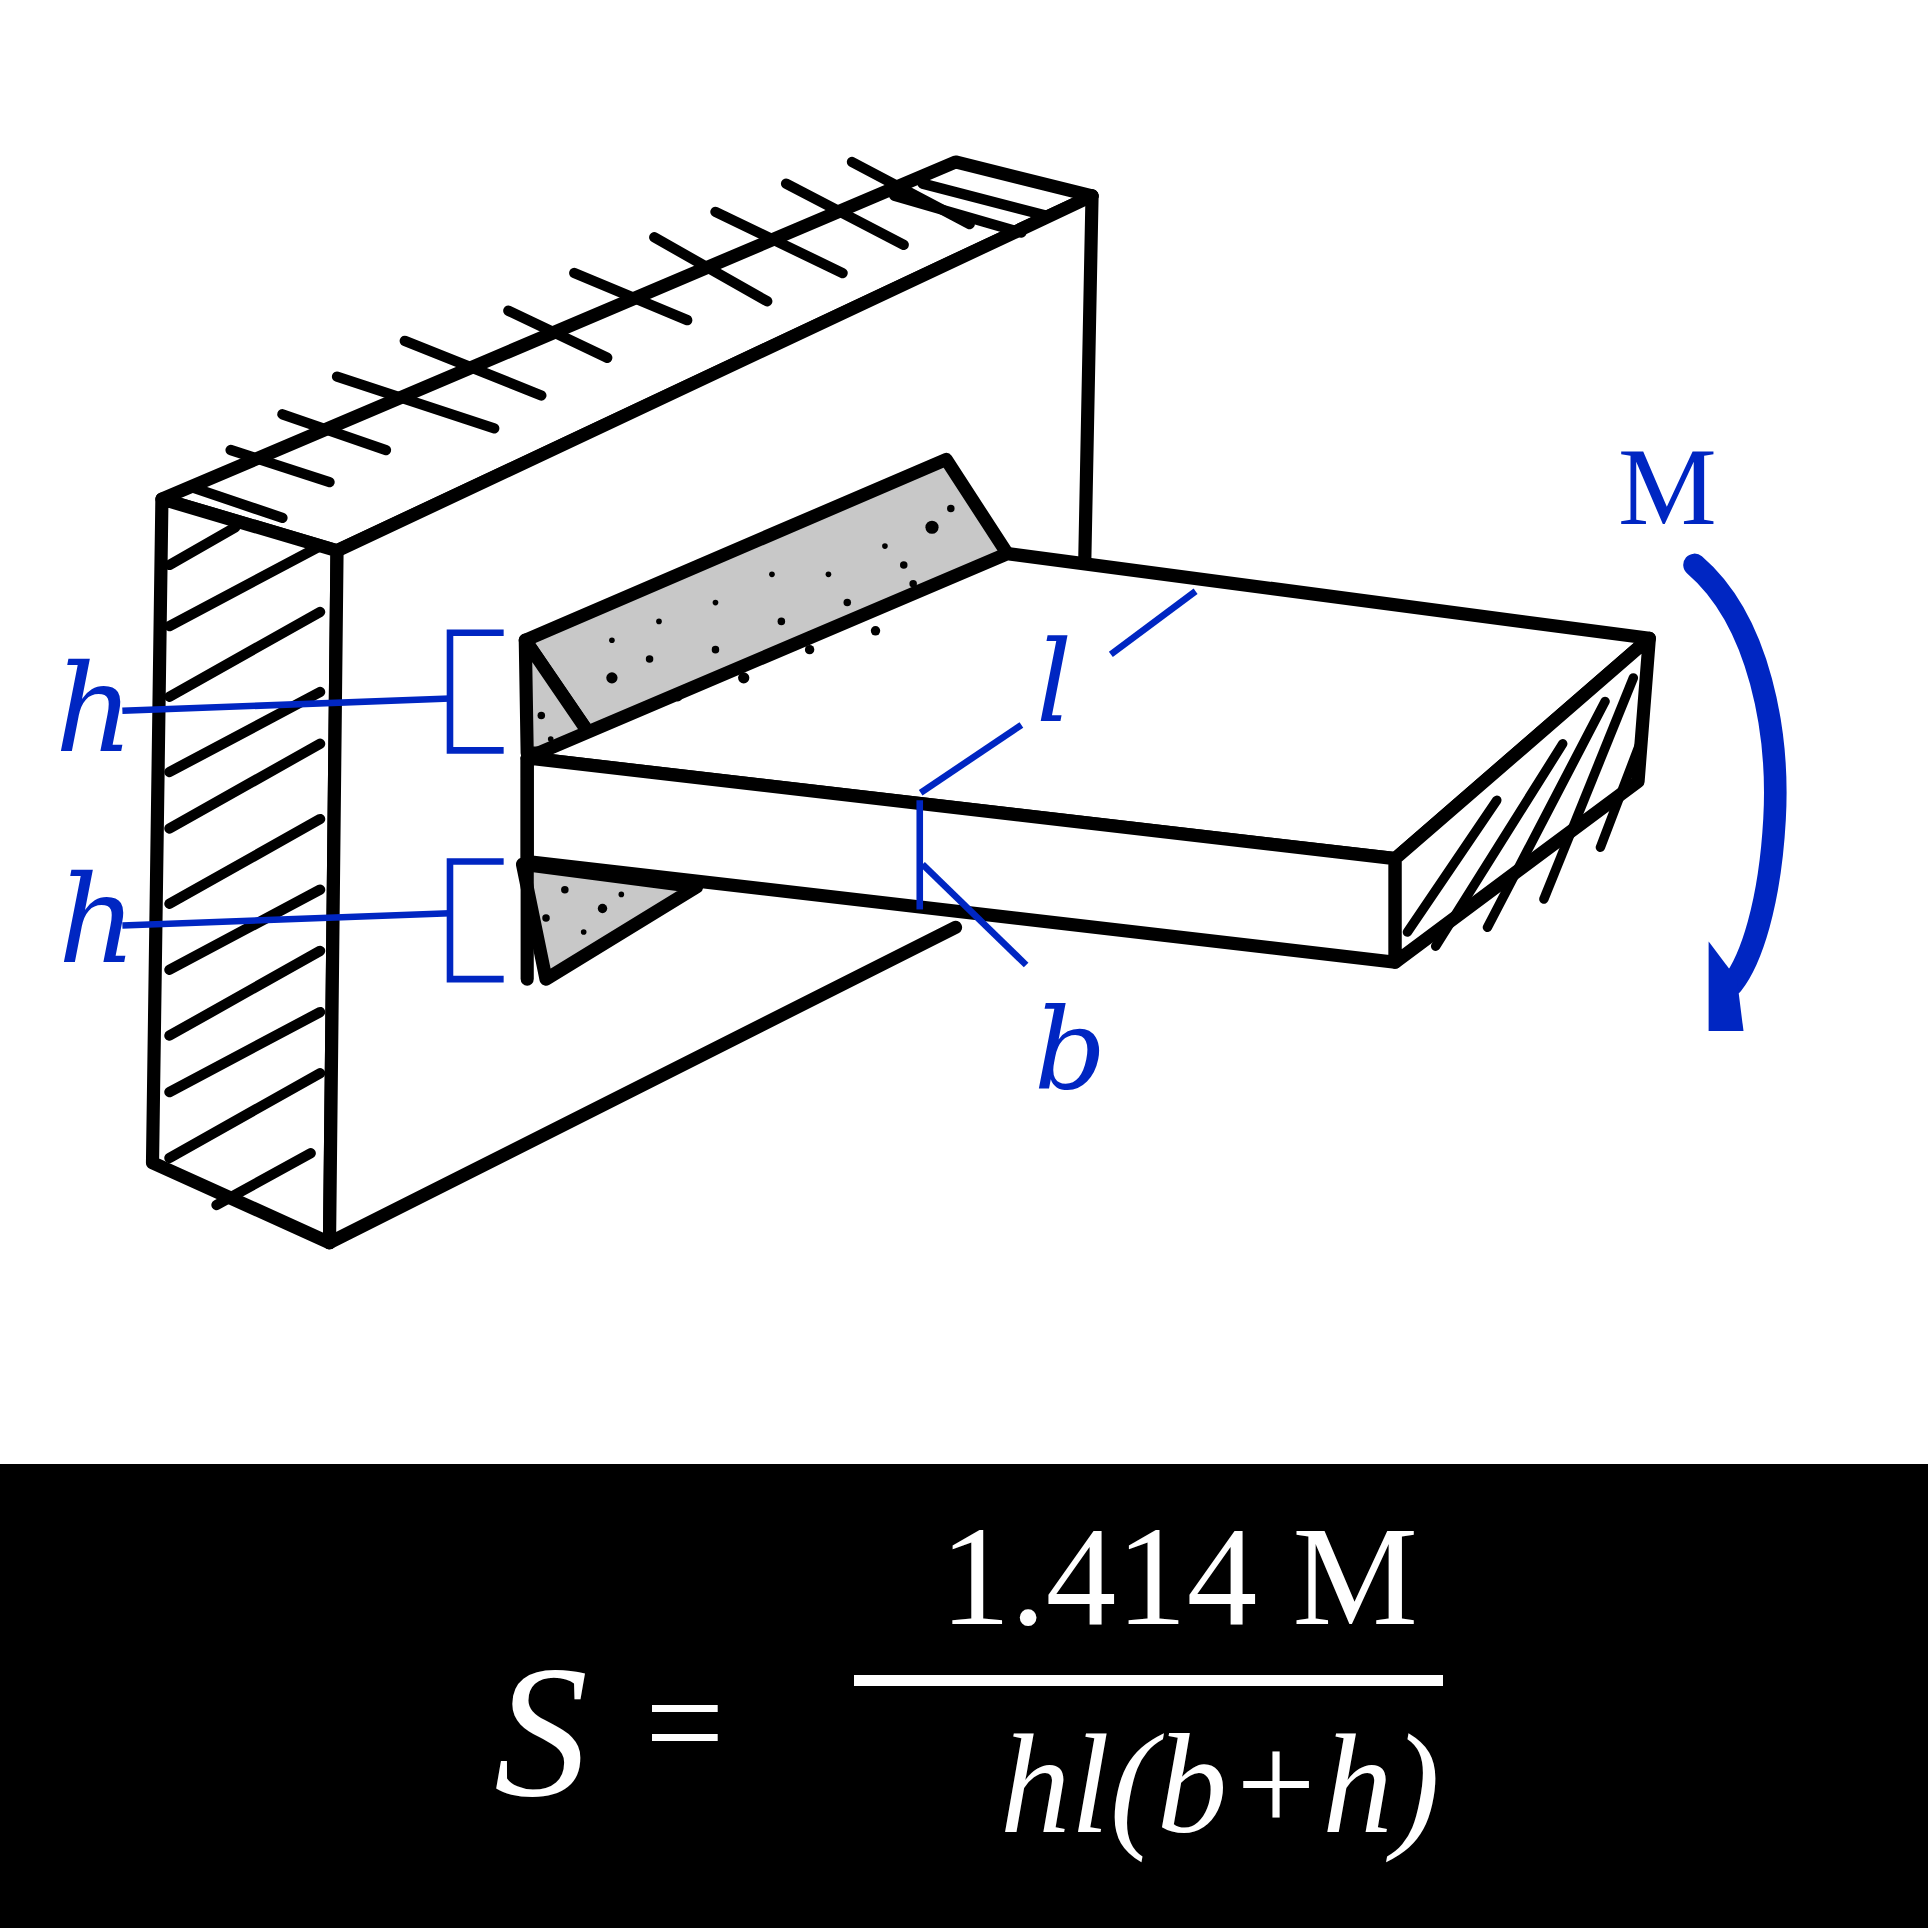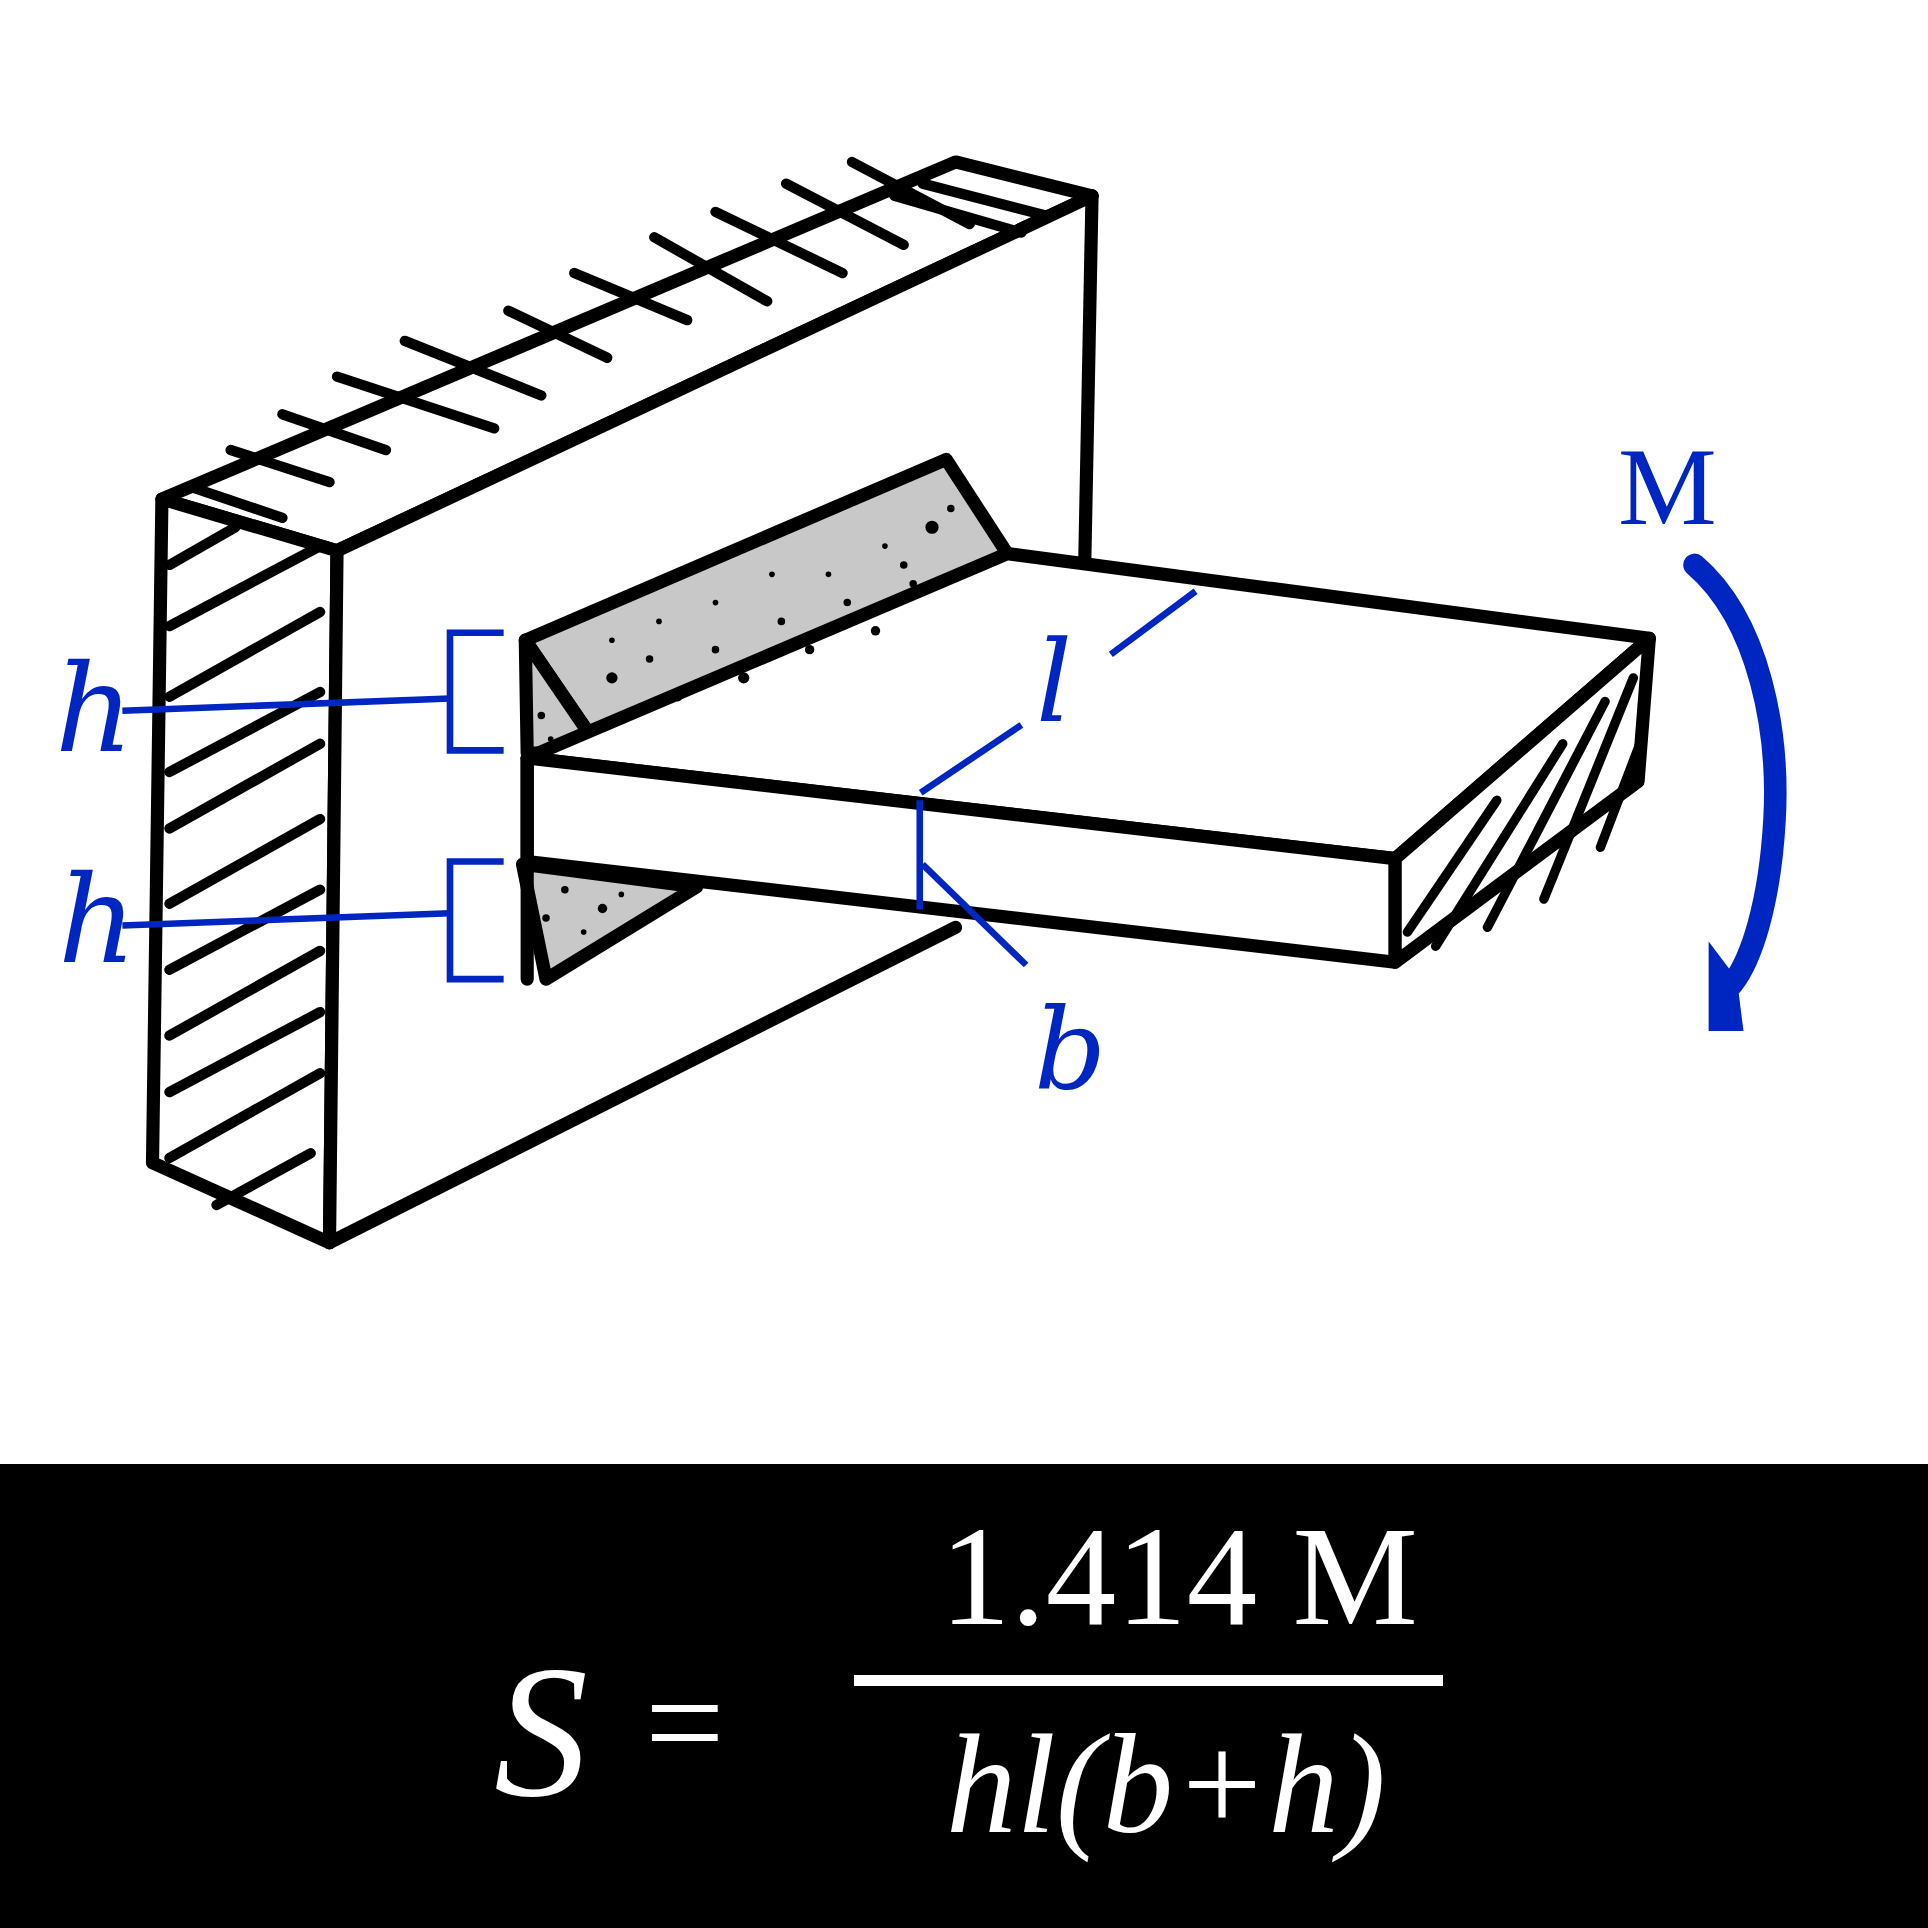--- a/index.html
+++ b/index.html
@@ -144,16 +144,16 @@
   <div class="lbl" style="left:58px;top:859px;font-size:122px;">h</div>
   <div class="lbl" style="left:1036px;top:626px;font-size:113px;">l</div>
   <div class="lbl" style="left:1034px;top:993px;font-size:113px;">b</div>
   <div class="lbl lbl-M" style="left:1618px;top:431px;font-size:111px;">M</div>
 
   <div id="formula-band">
     <div class="f-text" style="left:494px;top:174px;font-size:188px;">S</div>
     <div class="f-text" style="left:645px;top:188px;font-size:141px;font-style:normal;">=</div>
     <div class="f-text f-num" style="left:940px;top:42px;font-size:141px;font-style:normal;">1.414 M</div>
     <div class="frac-bar" style="left:854px;top:211px;width:589px;height:11.3px;"></div>
-    <div class="f-text" style="left:946px;top:250px;font-size:141px;">hl(b+h)</div>
+    <div class="f-text" style="left:1000px;top:250px;font-size:141px;">hl(b+h)</div>
   </div>
 </div>
 
 
 </body></html>

